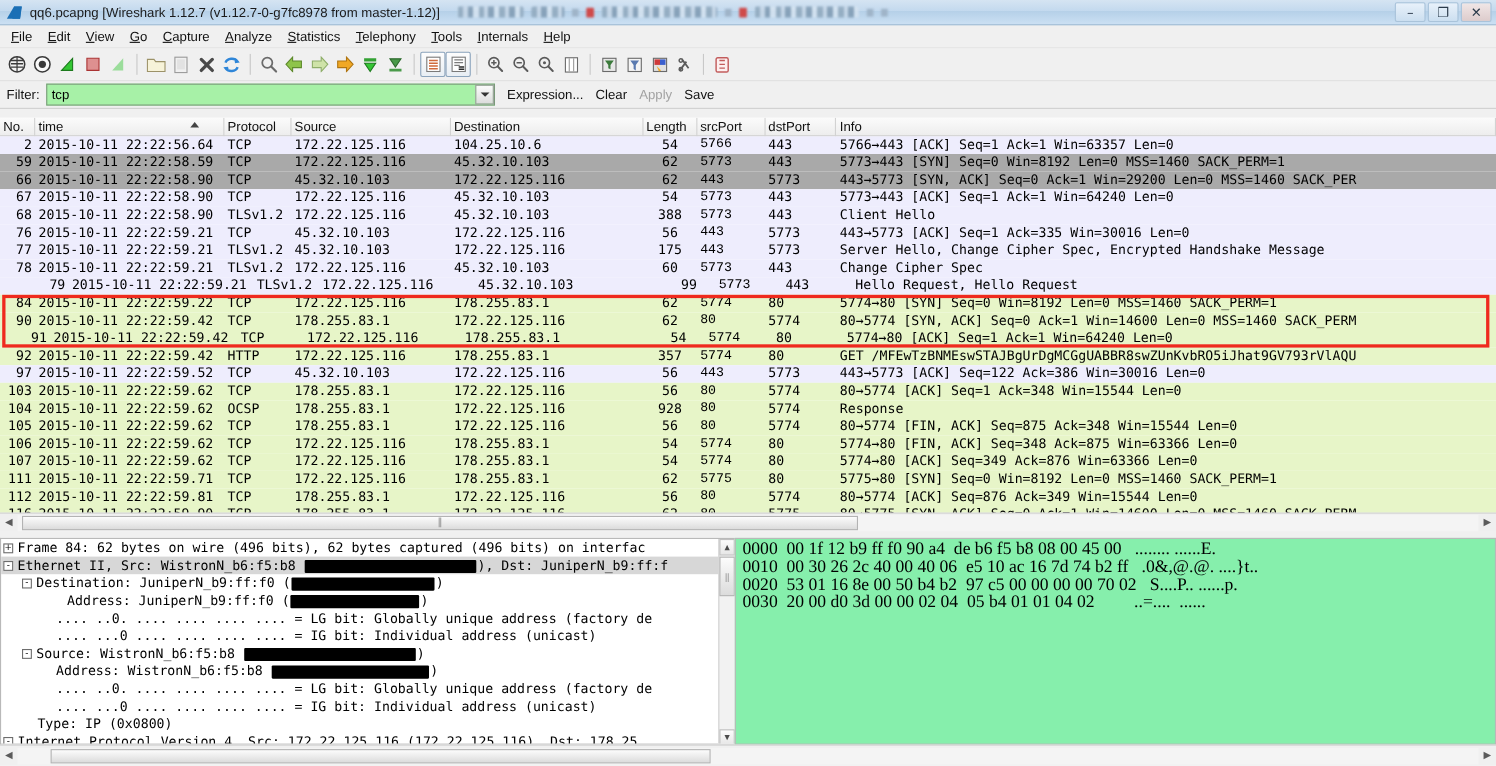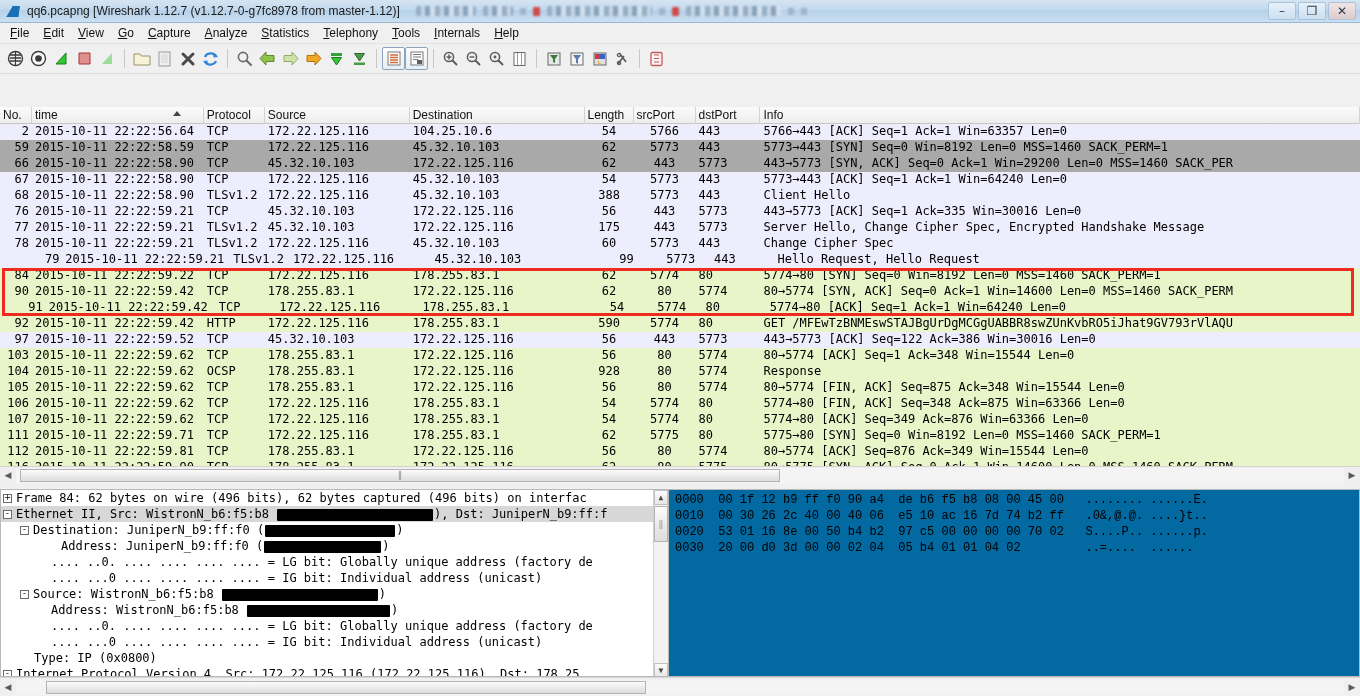--- a/index.html
+++ b/index.html
@@ -124,21 +124,21 @@
     font-family: "Liberation Sans", sans-serif;
   }
   .ch { height: 17px; line-height: 16px; border-right: 1px solid #d2d2d2; padding-left: 3px; overflow: hidden; white-space: nowrap; position: relative;}
   .sortarrow { position: absolute; right: 22px; top: 4px; width:0;height:0;
     border-left:4px solid transparent;border-right:4px solid transparent;border-bottom:5px solid #444; }
   .rows { position: relative; font-family: "DejaVu Sans Mono", monospace; font-size: 12px; }
   .row { height: 16px; display: flex; align-items: center; white-space: nowrap; }
   .row .c { height: 16px; line-height: 15px; overflow: hidden; padding: 0 3px; }
   .c.num { text-align: right; }
   .c.len { text-align: center; }
-  .c.sp  { text-align: center; }
+  .c.sp  { text-align: left; font-family: Liberation Mono, monospace; }
   .c.dp  { text-align: left; }
   .row.green { background: #e7f5c8; }
   .row.lav   { background: #eeedfd; }
   .row.gray  { background: #a9a9a9; color: #000; }
 
   .redbox {
     position: absolute; left: 2px; top: 161px; width: 1352px; height: 48px;
     border: 3px solid #ef2a1e; pointer-events: none;
   }
 
@@ -185,23 +185,23 @@
   .dsc-up, .dsc-dn { height: 15px; display: flex; align-items: center; justify-content: center; font-size: 8px; color: #4a4a4a;
     background: linear-gradient(to bottom,#fcfcfc,#e6e6e6); border: 1px solid #c0c0c0;}
   .dsc-dn { position: absolute; bottom: 0; left: 0; right: 0; }
   .dsc-thumb { position: absolute; top: 16px; left: 0; width: 14px; height: 36px;
     background: linear-gradient(to bottom,#fcfcfc,#dcdcdc); border: 1px solid #b3b3b3;
     display:flex; align-items:center; justify-content:center; color:#8b8b8b; font-size:8px;}
 
   
   .hexpane {
     position: absolute; left: 668px; top: 489px; width: 692px; height: 188px;
-    background: #0369a1; border: 1px solid #b9b9b9;
+    background: #86efac; border: 1px solid #b9b9b9;
     overflow: hidden;
-    font-family: Liberation Mono, monospace; font-size: 12px; color: #000;
+    font-family: Liberation Serif, serif; font-size: 16px; color: #000;
     padding-top: 2px;
   }
   .hline { height: 16px; line-height: 16px; white-space: pre; padding-left: 6px; }
 
   
   .botstrip {
     position: absolute; left: 0; top: 677px; width: 1360px; height: 19px;
     background: #f0f0f0; border-top: 1px solid #d6d6d6;
     display: flex; align-items: center;
   }
@@ -412,20 +412,33 @@
     </div>
     <div class="tsep"></div>
     <div class="tool">
       <svg width="15" height="16" viewBox="0 0 15 16">
           <rect x="2" y="1.5" width="11" height="13" rx="1.5" fill="#fdf0f0" stroke="#c25c5c" stroke-width="1.3"></rect>
           <path d="M5 4h5M5 7.5h5M5 11h5" stroke="#c25c5c" stroke-width="1.2"></path>
         </svg>
     </div>
   </div>
 
+  <div class="filterbar">
+    <div class="filter-label">Filter:</div>
+    <div class="filter-box">
+      <div class="filter-value" title="Apply a display filter ...">tcp</div>
+      <div class="filter-drop">
+        <span class="caret-d"></span>
+      </div>
+    </div>
+    <div class="fbtn">Expression...</div>
+    <div class="fbtn">Clear</div>
+    <div class="fbtn dim">Apply</div>
+    <div class="fbtn">Save</div>
+  </div>
 
   <div class="pktlist">
     <div class="colhdr" id="colhdr">
         <div class="ch" style="width: 32px;">No.</div>
         <div class="ch" style="width: 172px;">time<span class="sortarrow"></span></div>
         <div class="ch" style="width: 61px;">Protocol</div>
         <div class="ch" style="width: 145px;">Source</div>
         <div class="ch" style="width: 175px;">Destination</div>
         <div class="ch" style="width: 49px;">Length</div>
         <div class="ch" style="width: 62px;">srcPort</div>
@@ -564,21 +577,21 @@
           <div class="c sp" style="width: 62px;">5774</div>
           <div class="c dp" style="width: 65px;">80</div>
           <div class="c " style="width: 600px;">5774→80 [ACK] Seq=1 Ack=1 Win=64240 Len=0</div>
         </div>
         <div class="row green">
           <div class="c num" style="width: 32px;">92</div>
           <div class="c " style="width: 172px;">2015-10-11 22:22:59.42</div>
           <div class="c " style="width: 61px;">HTTP</div>
           <div class="c " style="width: 145px;">172.22.125.116</div>
           <div class="c " style="width: 175px;">178.255.83.1</div>
-          <div class="c len" style="width: 49px;">590</div>
+          <div class="c len" style="width: 49px;">357</div>
           <div class="c sp" style="width: 62px;">5774</div>
           <div class="c dp" style="width: 65px;">80</div>
           <div class="c " style="width: 600px;">GET /MFEwTzBNMEswSTAJBgUrDgMCGgUABBR8swZUnKvbRO5iJhat9GV793rVlAQU</div>
         </div>
         <div class="row lav">
           <div class="c num" style="width: 32px;">97</div>
           <div class="c " style="width: 172px;">2015-10-11 22:22:59.52</div>
           <div class="c " style="width: 61px;">TCP</div>
           <div class="c " style="width: 145px;">45.32.10.103</div>
           <div class="c " style="width: 175px;">172.22.125.116</div>

